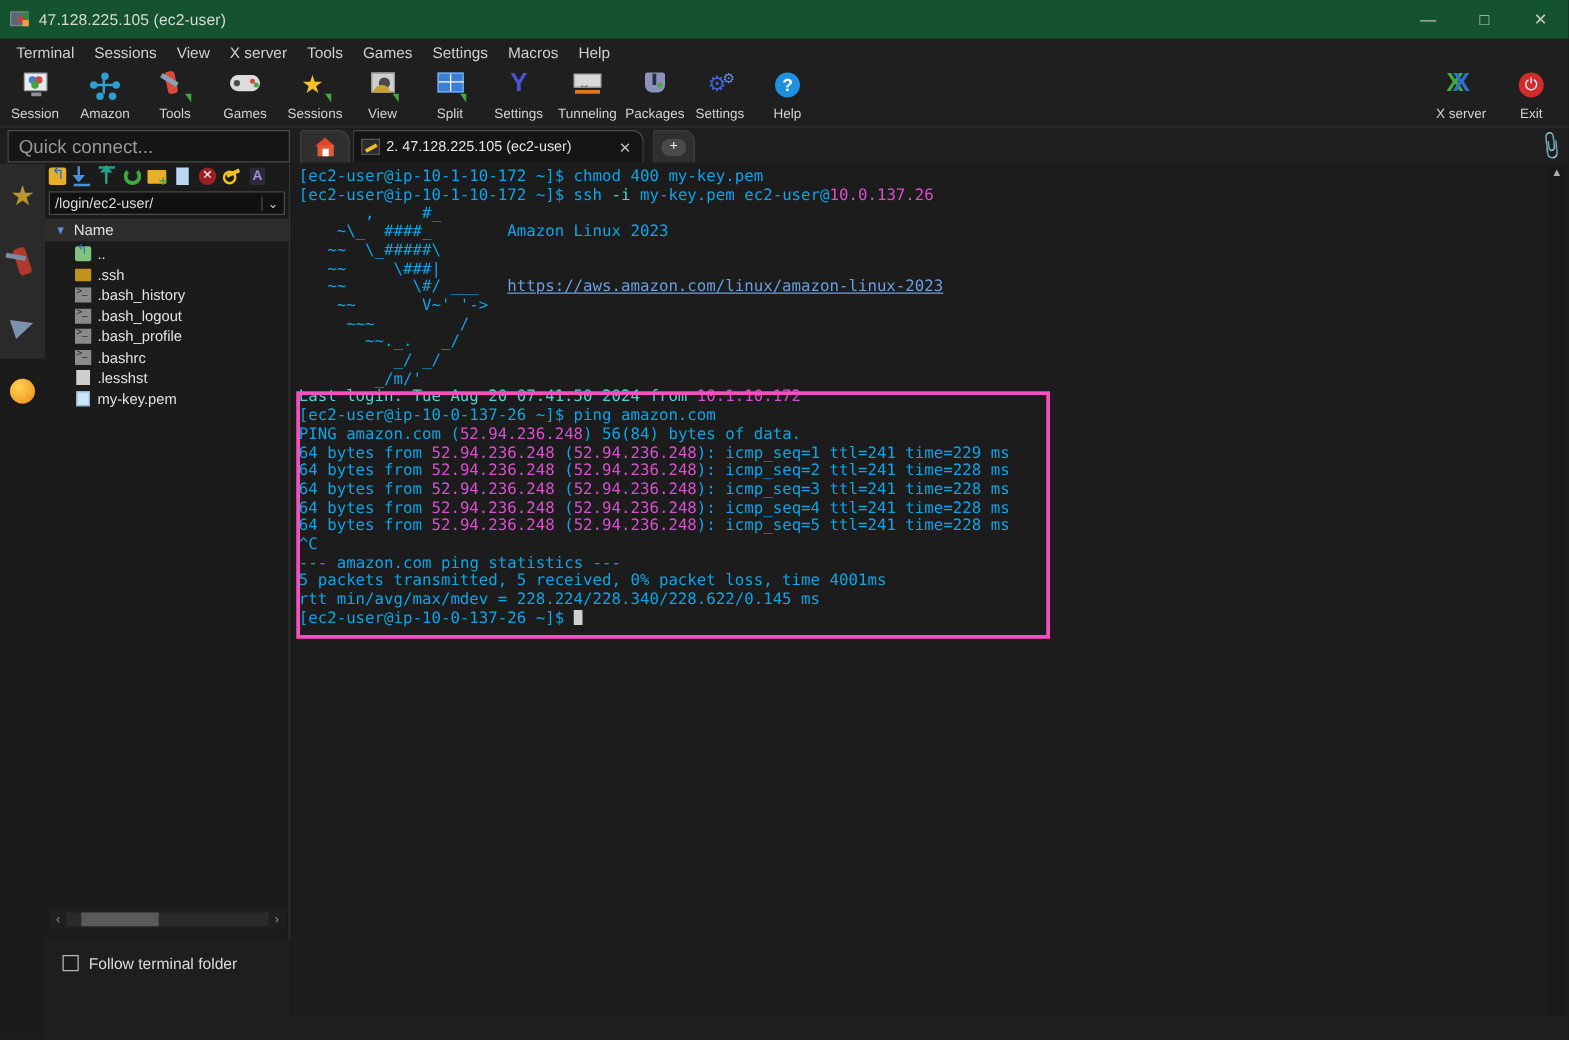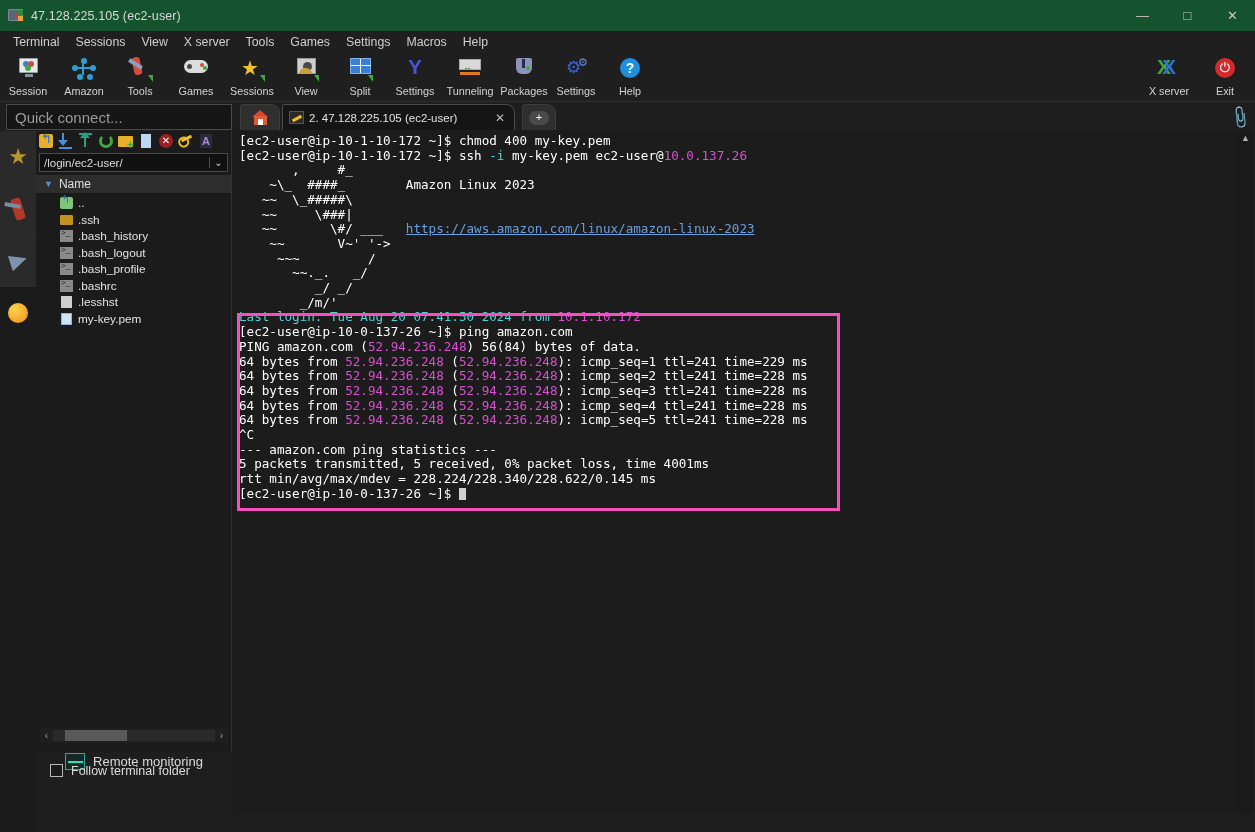--- a/index.html
+++ b/index.html
@@ -170,21 +170,21 @@
   .follow-row .lbl2 { color:#dcdcdc; font-size:12.5px; }
 
   
   .term {
     position:absolute; top:131px; left:233px; width:1005px; height:682px;
     background:#1c1c1c; overflow:hidden;
     font-family:"DejaVu Sans Mono","Liberation Mono",monospace;
     font-size:12.6px; line-height:14.7px; color:#d8d8d8;
     padding:3px 0 0 6px; white-space:pre;
   }
-  .term .c-white { color:#ffffff;margin-top:18px; }
+  .term .c-white { color:#0ea5e9;margin-top:18px; }
   .term .c-magenta { color:#d94fd0; }
   .term .c-cyan  { color:#4fd3d3; }
   .term .c-blue  { color:#6a9fe0; }
   .term .c-ul { text-decoration: underline; }
   .cursor { display:inline-block; width:7px; height:12px; background:#d0d0d0; vertical-align:-2px; }
 
   .highlight-box {
     position:absolute; left:237px; top:313px; width:603px; height:198px;
     border:3px solid #f54fc0; pointer-events:none;
   }
@@ -494,24 +494,20 @@
   </div>
 
   <div class="fb-hscroll">
     <div class="arr">‹</div>
     <div class="track">
         <div class="thumb"></div>
       </div>
     <div class="arr">›</div>
   </div>
 
-  <div class="remote-mon">
-    <div class="rm-icon"></div>
-    <div class="rm-label">Remote monitoring</div>
-  </div>
 
   <div class="follow-row">
     <div class="chk"></div>
     <div class="lbl2">Follow terminal folder</div>
   </div>
 
   <div class="term" id="terminal"><div><span class="c-white">[ec2-user@ip-10-1-10-172 ~]$ chmod 400 my-key.pem</span></div><div><span class="c-white">[ec2-user@ip-10-1-10-172 ~]$ ssh </span><span class="c-cyan">-i</span><span class="c-white"> my-key.pem ec2-user@</span><span class="c-magenta">10.0.137.26</span></div><div><span class="c-white">       ,     #_</span></div><div><span class="c-white">    ~\_  ####_        Amazon Linux 2023</span></div><div><span class="c-white">   ~~  \_#####\</span></div><div><span class="c-white">   ~~     \###|</span></div><div><span class="c-white">   ~~       \#/ ___   </span><span class="c-blue c-ul">https://aws.amazon.com/linux/amazon-linux-2023</span></div><div><span class="c-white">    ~~       V~' '-&gt;</span></div><div><span class="c-white">     ~~~         /</span></div><div><span class="c-white">       ~~._.   _/</span></div><div><span class="c-white">          _/ _/</span></div><div><span class="c-white">        _/m/'</span></div><div><span class="c-cyan">Last login: Tue Aug 20 07:41:50 2024 from </span><span class="c-magenta">10.1.10.172</span></div><div><span class="c-white">[ec2-user@ip-10-0-137-26 ~]$ ping amazon.com</span></div><div><span class="c-white">PING amazon.com (</span><span class="c-magenta">52.94.236.248</span><span class="c-white">) 56(84) bytes of data.</span></div><div><span class="c-white">64 bytes from </span><span class="c-magenta">52.94.236.248</span><span class="c-white"> (</span><span class="c-magenta">52.94.236.248</span><span class="c-white">): icmp_seq=1 ttl=241 time=229 ms</span></div><div><span class="c-white">64 bytes from </span><span class="c-magenta">52.94.236.248</span><span class="c-white"> (</span><span class="c-magenta">52.94.236.248</span><span class="c-white">): icmp_seq=2 ttl=241 time=228 ms</span></div><div><span class="c-white">64 bytes from </span><span class="c-magenta">52.94.236.248</span><span class="c-white"> (</span><span class="c-magenta">52.94.236.248</span><span class="c-white">): icmp_seq=3 ttl=241 time=228 ms</span></div><div><span class="c-white">64 bytes from </span><span class="c-magenta">52.94.236.248</span><span class="c-white"> (</span><span class="c-magenta">52.94.236.248</span><span class="c-white">): icmp_seq=4 ttl=241 time=228 ms</span></div><div><span class="c-white">64 bytes from </span><span class="c-magenta">52.94.236.248</span><span class="c-white"> (</span><span class="c-magenta">52.94.236.248</span><span class="c-white">): icmp_seq=5 ttl=241 time=228 ms</span></div><div><span class="c-white">^C</span></div><div><span class="c-white">--- </span><span class="c-white">amazon.com</span><span class="c-white"> ping statistics ---</span></div><div><span class="c-white">5 packets transmitted, 5 received, 0% packet loss, time 4001ms</span></div><div><span class="c-white">rtt min/avg/max/mdev = 228.224/228.340/228.622/0.145 ms</span></div><div><span class="c-white">[ec2-user@ip-10-0-137-26 ~]$ </span><span class="cursor"></span></div></div>
   <div class="highlight-box"></div>
 
   <div class="vscroll">

